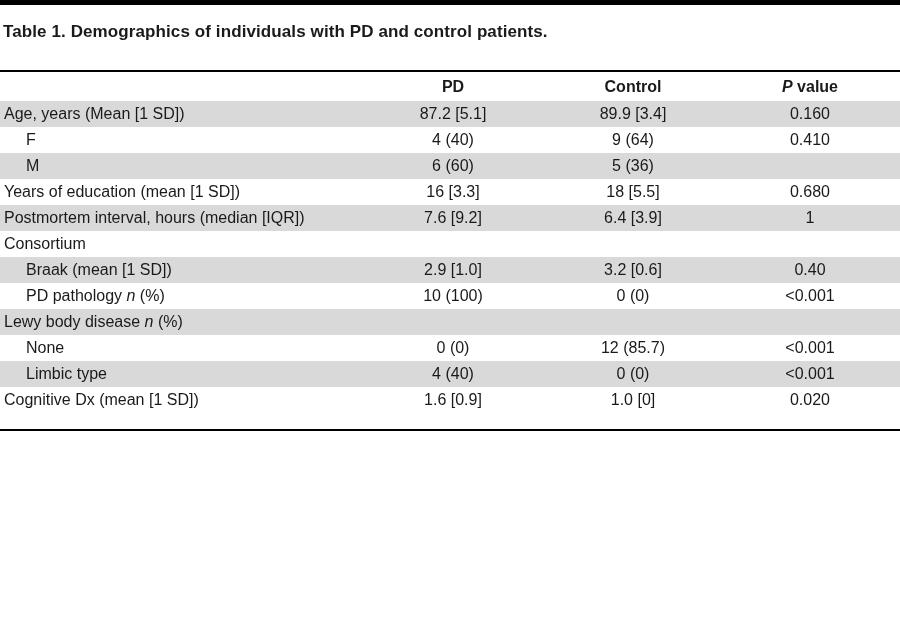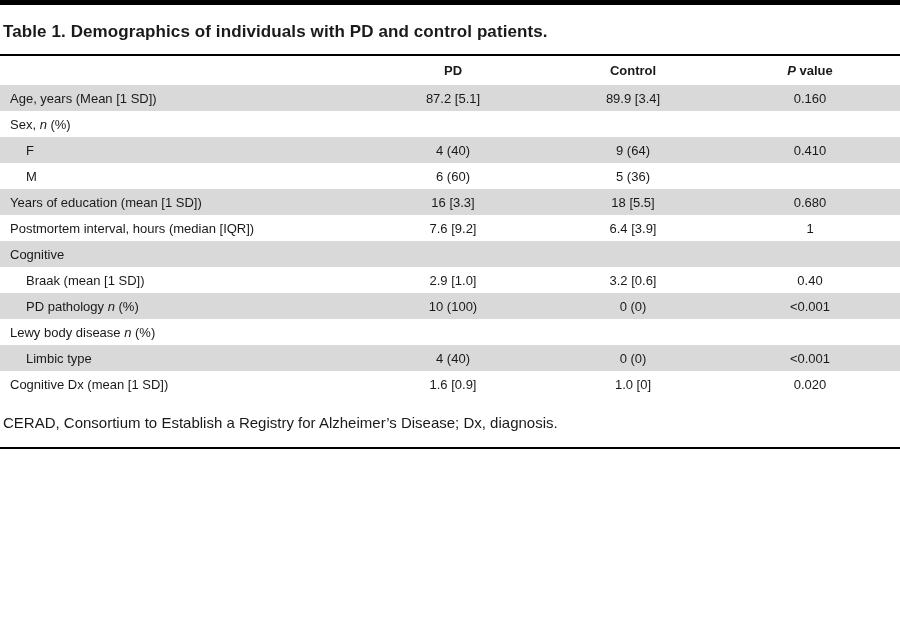--- a/index.html
+++ b/index.html
@@ -18,41 +18,42 @@
     font-size: 17px;
     font-weight: bold;
     padding: 17px 0 12px 3px;
     letter-spacing: 0.1px;
   }
 
   table.demo {
     width: 100%;
     border-collapse: collapse;
     border-top: 2px solid #000;
-    font-size: 13px;
+    font-size: 16px;
+    margin-top: 16px;
   }
   col.c-label   { width: 360px; }
   col.c-pd      { width: 186px; }
   col.c-control { width: 174px; }
   col.c-p       { width: 180px; }
 
   thead th {
     height: 30px;
     font-weight: bold;
     text-align: center;
     vertical-align: middle;
     padding: 0;
   }
   tbody th, tbody td {
     height: 26px;
     padding: 0;
     vertical-align: middle;
     font-weight: normal;
   }
-  tbody th.label { text-align: left; padding-left: 10px; }
+  tbody th.label { text-align: left; padding-left: 4px; }
   tbody tr.indent th.label { padding-left: 26px; }
   tbody td { text-align: center; }
   tbody tr:nth-child(odd) { background: #d9d9d9; }
 
   .it { font-style: italic; }
 
   .footnote {
     font-size: 15px;
     padding: 17px 0 0 3px;
   }
@@ -87,26 +88,20 @@
     </thead>
     <tbody>
 
       <tr>
         <th class="label"><span>Age, years (Mean [1 SD])</span></th>
         <td>87.2 [5.1]</td>
         <td>89.9 [3.4]</td>
         <td>0.160</td>
       </tr>
 
-      <tr>
-        <th class="label"><span>Sex, </span><span class="it">n</span><span> (%)</span></th>
-        <td></td>
-        <td></td>
-        <td></td>
-      </tr>
 
       <tr class="indent">
         <th class="label"><span>F</span></th>
         <td>4 (40)</td>
         <td>9 (64)</td>
         <td>0.410</td>
       </tr>
 
       <tr class="indent">
         <th class="label"><span>M</span></th>
@@ -123,21 +118,21 @@
       </tr>
 
       <tr>
         <th class="label"><span>Postmortem interval, hours (median [IQR])</span></th>
         <td>7.6 [9.2]</td>
         <td>6.4 [3.9]</td>
         <td>1</td>
       </tr>
 
       <tr>
-        <th class="label"><span>Cognitive</span></th>
+        <th class="label"><span>Consortium</span></th>
         <td></td>
         <td></td>
         <td></td>
       </tr>
 
       <tr class="indent">
         <th class="label"><span>Braak (mean [1 SD])</span></th>
         <td>2.9 [1.0]</td>
         <td>3.2 [0.6]</td>
         <td>0.40</td>
@@ -151,33 +146,38 @@
         <td>&lt;0.001</td>
       </tr>
 
       <tr>
         <th class="label"><span>Lewy body disease </span><span class="it">n</span><span> (%)</span></th>
         <td></td>
         <td></td>
         <td></td>
       </tr>
 
+      <tr class="indent">
+        <th class="label"><span>None</span></th>
+        <td>0 (0)</td>
+        <td>12 (85.7)</td>
+        <td>&lt;0.001</td>
+      </tr>
 
       <tr class="indent">
         <th class="label"><span>Limbic type</span></th>
         <td>4 (40)</td>
         <td>0 (0)</td>
         <td>&lt;0.001</td>
       </tr>
 
 
       <tr>
         <th class="label"><span>Cognitive Dx (mean [1 SD])</span></th>
         <td>1.6 [0.9]</td>
         <td>1.0 [0]</td>
         <td>0.020</td>
       </tr>
     </tbody>
   </table>
 
-  <div class="footnote">CERAD, Consortium to Establish a Registry for Alzheimer’s Disease; Dx, diagnosis.</div>
   <div class="bottom-rule"></div>
 </div>
 
 </body></html>

